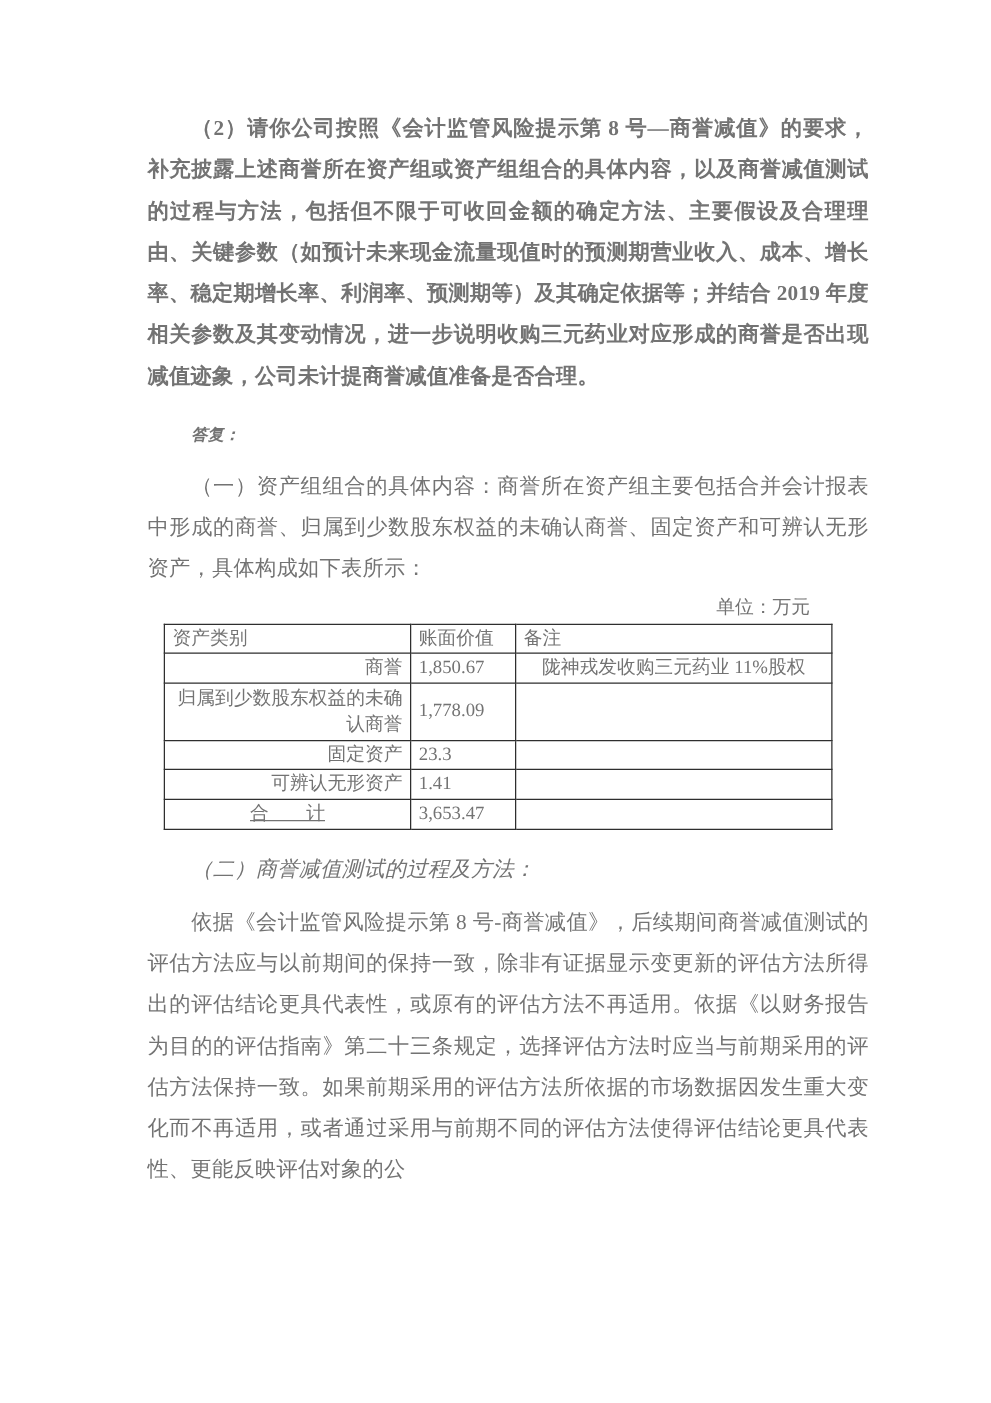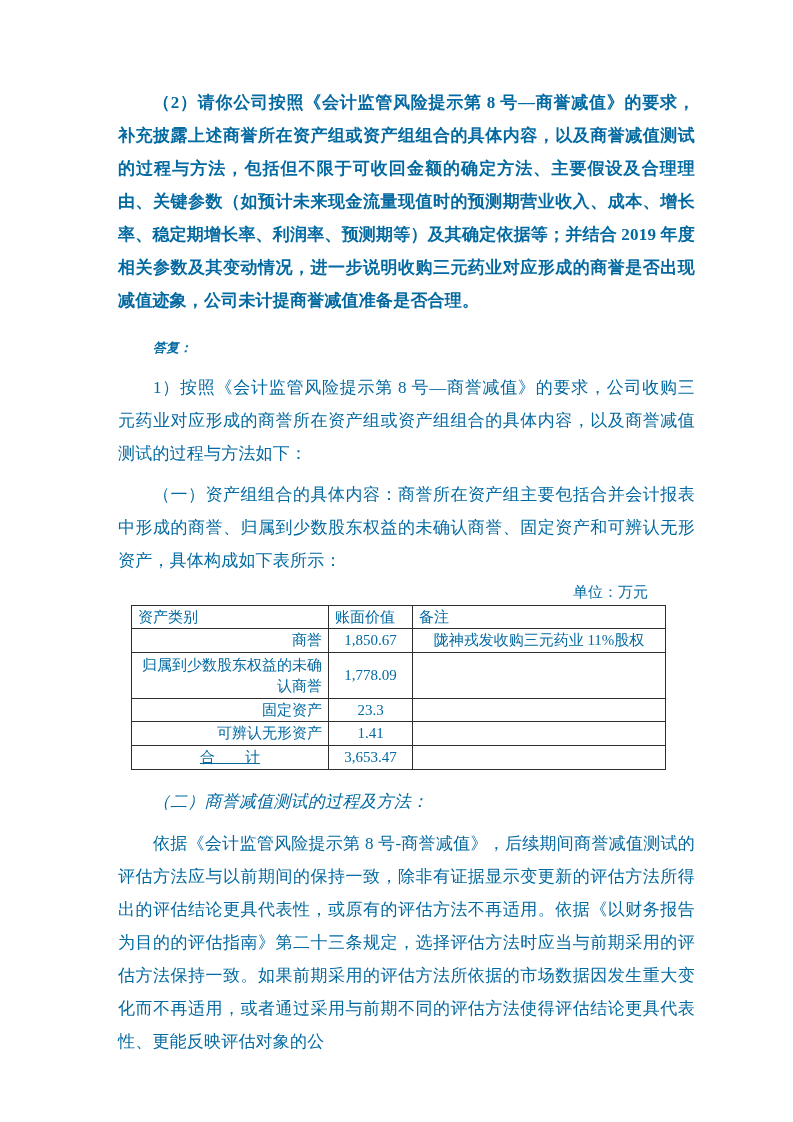--- a/index.html
+++ b/index.html
@@ -4,21 +4,21 @@
 <style>
   html, body { margin: 0; padding: 0; background: #888; }
   .page {
     position: relative;
     width: 793px;
     height: 1122px;
     margin: 0 auto;
     background: #ffffff;
     overflow: hidden;
     font-family: "Liberation Serif", "DejaVu Serif", serif;
-    color: #0369a1;
+    color: #737373;
   }
   .content {
     position: absolute;
     left: 118px;
     top: 86px;
     width: 577px;
   }
   .para {
     margin: 0;
     font-size: 17px;
@@ -65,41 +65,40 @@
   .asset-table th, .asset-table td {
     border: 1px solid #2e2e2e;
     padding: 0 6px;
     font-weight: normal;
     overflow: hidden;
     box-sizing: border-box;
   }
   .asset-table th { text-align: left; height: 23px; }
   .asset-table td.cat { text-align: right; }
   .asset-table td.cat-total { text-align: center; text-decoration: underline; }
-  .asset-table td.val { text-align: center; }
+  .asset-table td.val { text-align: left; }
   .asset-table td.note { text-align: center; }
   .asset-table tr.r1  td { height: 24px; }
   .asset-table tr.r2  td { height: 46px; }
   .asset-table tr.r3  td { height: 23px; }
   .asset-table tr.r4  td { height: 24px; }
   .asset-table tr.r5  td { height: 24px; }
   .para-section-two-heading { margin-top: 15px; font-style: italic; }
   .para-section-two-body { margin-top: 9px; }
 </style>
 </head>
 <body>
 
 <div class="page">
   <div class="content">
 
     <p class="para para-question">（2）请你公司按照《会计监管风险提示第 8 号—商誉减值》的要求，补充披露上述商誉所在资产组或资产组组合的具体内容，以及商誉减值测试的过程与方法，包括但不限于可收回金额的确定方法、主要假设及合理理由、关键参数（如预计未来现金流量现值时的预测期营业收入、成本、增长率、稳定期增长率、利润率、预测期等）及其确定依据等；并结合 2019 年度相关参数及其变动情况，进一步说明收购三元药业对应形成的商誉是否出现减值迹象，公司未计提商誉减值准备是否合理。</p>
 
     <p class="reply-label">答复：</p>
 
-    <p class="para para-reply-intro">1）按照《会计监管风险提示第 8 号—商誉减值》的要求，公司收购三元药业对应形成的商誉所在资产组或资产组组合的具体内容，以及商誉减值测试的过程与方法如下：</p>
 
     <p class="para para-section-one">（一）资产组组合的具体内容：商誉所在资产组主要包括合并会计报表中形成的商誉、归属到少数股东权益的未确认商誉、固定资产和可辨认无形资产，具体构成如下表所示：</p>
 
     <div class="table-area">
       <div class="unit-label">单位：万元</div>
 
       <table class="asset-table">
         <colgroup>
             <col class="c1">
             <col class="c2">

